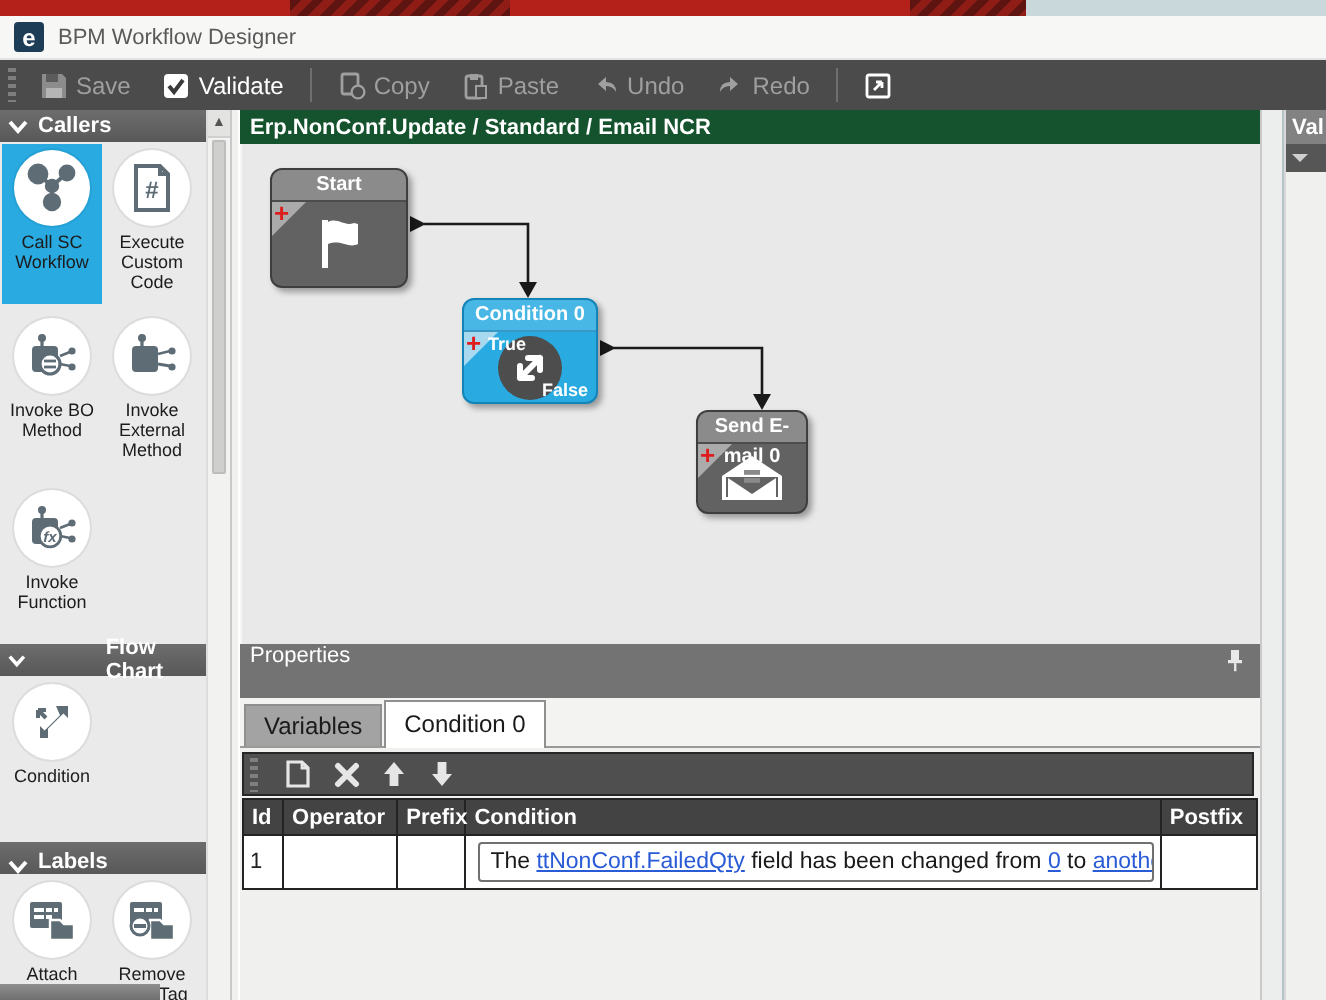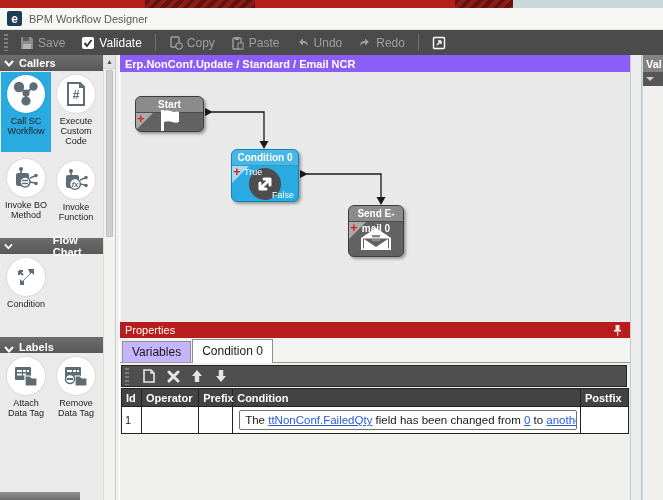--- a/index.html
+++ b/index.html
@@ -45,55 +45,55 @@
   .sb-up{height:13px;background:#e3e3e2;display:flex;align-items:center;justify-content:center;
          font-size:7px;color:#555;border-bottom:1px solid #d0d0d0;}
   .sb-thumb{margin:1px 2px;height:165px;background:#cfcfce;border:1px solid #bdbdbd;border-radius:1px;}
   .partial-header{position:absolute;left:0;bottom:0;width:80px;height:8px;
                   background:linear-gradient(#8f8f8f,#6f6f6f);}
   .vsplit1{position:absolute;left:115px;top:55px;width:5px;height:445px;background:#f0f0ef;
            border-left:1px solid #c9c9c9;border-right:1px solid #ffffff;box-sizing:border-box;}
 
   
   .center{position:absolute;left:120px;top:55px;width:510px;height:445px;background:#e9e9e9;}
-  .canvas-header{height:17px;background:#8b5cf6;color:#fff;font-size:11px;font-weight:600;
+  .canvas-header{height:17px;background:#14532d;color:#fff;font-size:11px;font-weight:600;
                  display:flex;align-items:center;padding-left:5px;}
   .canvas{position:relative;height:250px;background:#e9e9e9;border-left:1px solid #f6f6f6;}
   .node{position:absolute;border-radius:6px;box-shadow:2px 2px 3px rgba(0,0,0,.35);
         border:1px solid #3e3e3e;overflow:hidden;box-sizing:border-box;}
   .node .ntitle{height:15px;font-size:10px;font-weight:bold;color:#fff;text-align:center;line-height:15px;}
   .node.gray{background:#626262;}
   .node.gray .ntitle{background:#8b8b8b;border-bottom:1px solid #4c4c4c;}
   .node.blue{background:#29abe2;border-color:#1284b8;}
   .node.blue .ntitle{background:rgba(255,255,255,.15);border-bottom:1px solid rgba(0,60,90,.25);}
   .fold{position:absolute;left:0;width:0;height:0;border-top:17px solid #ababab;border-right:17px solid transparent;}
   .node.blue .fold{border-top-color:#a8d9ef;}
   .plus{position:absolute;left:1px;font-size:13px;font-weight:bold;color:#e01d1d;line-height:12px;}
   .nbody{position:relative;display:flex;align-items:center;justify-content:center;height:calc(100% - 16px);}
-  .tf-label{position:absolute;font-size:9px;font-weight:normal;color:#fff;}
+  .tf-label{position:absolute;font-size:9px;font-weight:bold;color:#fff;}
   .connector-svg{position:absolute;left:0;top:0;}
 
   
   .vsplit2{position:absolute;left:630px;top:55px;width:12px;height:445px;background:#eceeee;
            border-left:1px solid #c9c9c9;border-right:1px solid #b7c3c6;box-sizing:border-box;}
   .rightpanel{position:absolute;left:642px;top:55px;width:21px;height:445px;background:#f0f0ef;
               border-left:1px solid #d8d8d8;box-sizing:border-box;overflow:hidden;}
   .rp-header{height:17px;background:#828282;color:#fff;font-size:11px;font-weight:600;
              display:flex;align-items:center;padding-left:3px;white-space:nowrap;overflow:hidden;}
   .rp-bar{height:14px;background:#565656;display:flex;align-items:center;padding-left:3px;}
   .rp-tri{width:0;height:0;border-left:4px solid transparent;border-right:4px solid transparent;
           border-top:4px solid #cfcfcf;}
 
   
-  .props-header{position:relative;height:16px;background:#b91c1c;color:#fff;font-size:11px;
-                display:flex;align-items:center;padding-left:5px;}
+  .props-header{position:relative;height:27px;background:#737373;color:#fff;font-size:11px;
+                display:flex;align-items:flex-start;padding-left:5px;}
   .pin{position:absolute;right:8px;top:2px;}
   .tabsrow{height:24px;background:#f3f3f2;display:flex;align-items:flex-end;padding-left:2px;border-bottom:1px solid #9a9a9a;}
   .tab{font-size:12px;color:#1a1a1a;padding:3px 9px 3px 9px;border:1px solid #8f8f8f;border-bottom:none;
-       background:#c4b5fd;height:14px;line-height:14px;margin-right:1px;}
+       background:#a3a3a3;height:14px;line-height:14px;margin-right:1px;}
   .tab.active{background:#fff;height:17px;line-height:17px;position:relative;z-index:2;margin-bottom:-1px;}
   .props-body{position:relative;background:#f0f0ef;height:138px;padding:2px 1px 0 1px;box-sizing:content-box;}
   .grid-toolbar{height:22px;background:#4f4f4f;border:1px solid #262626;display:flex;align-items:center;gap:10px;
                 box-sizing:border-box;padding-left:2px;margin-right:2px;}
   .gt-icon{display:inline-flex;width:14px;height:14px;align-items:center;justify-content:center;}
   .ptable{border-collapse:collapse;width:508px;table-layout:fixed;margin-top:1px;}
   .ptable th{background:#434343;color:#fff;font-size:11px;font-weight:bold;text-align:left;
              padding:2px 4px;border:1px solid #232323;height:13px;}
   .ptable td{background:#fff;border:1px solid #232323;font-size:11px;color:#222;padding:2px 3px;height:22px;vertical-align:middle;}
   .combo{display:flex;align-items:center;justify-content:space-between;border:1px solid #707070;border-radius:2px;
@@ -229,20 +229,34 @@
               <line x1="9" y1="15.5" x2="15" y2="15.5" stroke="#5e6c76" stroke-width="1.4"></line>
               <line x1="9" y1="18.5" x2="15" y2="18.5" stroke="#5e6c76" stroke-width="1.4"></line>
               <line x1="17" y1="13" x2="22" y2="11" stroke="#5e6c76" stroke-width="1.4"></line>
               <line x1="17" y1="17" x2="22" y2="18" stroke="#5e6c76" stroke-width="1.4"></line>
               <circle cx="23" cy="10.5" r="1.8" fill="#5e6c76"></circle>
               <circle cx="23" cy="18.5" r="1.8" fill="#5e6c76"></circle>
             </svg>
         </div>
         <div class="lbl" style="width:44px;">Invoke BO Method</div>
       </div>
+      <div class="tile" style="margin-top:4px;">
+        <div class="circle">
+          <svg width="26" height="26" viewBox="0 0 26 26">
+              <circle cx="8" cy="4" r="2" fill="#5e6c76"></circle>
+              <line x1="8" y1="4" x2="8" y2="8" stroke="#5e6c76" stroke-width="1.6"></line>
+              <rect x="3" y="8" width="13" height="13" rx="2" fill="#5e6c76"></rect>
+              <line x1="16" y1="12" x2="22" y2="10.5" stroke="#5e6c76" stroke-width="1.4"></line>
+              <line x1="16" y1="17" x2="22" y2="18" stroke="#5e6c76" stroke-width="1.4"></line>
+              <circle cx="23" cy="10.5" r="1.8" fill="#5e6c76"></circle>
+              <circle cx="23" cy="18.5" r="1.8" fill="#5e6c76"></circle>
+            </svg>
+        </div>
+        <div class="lbl" style="width:44px;">Invoke External Method</div>
+      </div>
       <div class="tile" style="margin-top:6px;">
         <div class="circle">
           <svg width="26" height="26" viewBox="0 0 26 26">
               <circle cx="8" cy="4" r="2" fill="#5e6c76"></circle>
               <line x1="8" y1="4" x2="8" y2="8" stroke="#5e6c76" stroke-width="1.6"></line>
               <rect x="3" y="8" width="13" height="13" rx="2" fill="#5e6c76"></rect>
               <circle cx="12" cy="17" r="5.4" fill="#fff" stroke="#5e6c76" stroke-width="1.4"></circle>
               <text x="12" y="20" font-size="7.5" font-style="italic" font-weight="bold" fill="#5e6c76" text-anchor="middle">fx</text>
               <line x1="17" y1="13" x2="22" y2="11" stroke="#5e6c76" stroke-width="1.4"></line>
               <line x1="17" y1="17" x2="22" y2="18" stroke="#5e6c76" stroke-width="1.4"></line>
@@ -329,21 +343,21 @@
           <polyline points="186,102 260,102 260,125"></polyline>
         </g>
         <g fill="#1a1a1a">
           <polygon points="84,36 84,44 92,40"></polygon>
           <polygon points="138.5,69 147.5,69 143,77"></polygon>
           <polygon points="179,98 179,106 187,102"></polygon>
           <polygon points="255.5,125 264.5,125 260,133"></polygon>
         </g>
       </svg>
 
-      <div class="node gray" style="left:14px;top:24px;width:69px;height:36px;">
+      <div class="node gray" style="left:14px;top:12px;width:69px;height:60px;">
         <div class="ntitle">Start</div>
         <div class="nbody">
           <div class="fold" style="top:0;"></div>
           <div class="plus" style="top:0;">+</div>
           <svg width="30" height="28" viewBox="0 0 30 28">
             <rect x="6" y="2" width="3" height="24" fill="#fff"></rect>
             <path d="M9 3 C14 0.5 17 5.5 22 3.5 L24 4 V14 C19 16.5 16 11.5 9 14 Z" fill="#fff"></path>
           </svg>
         </div>
       </div>

